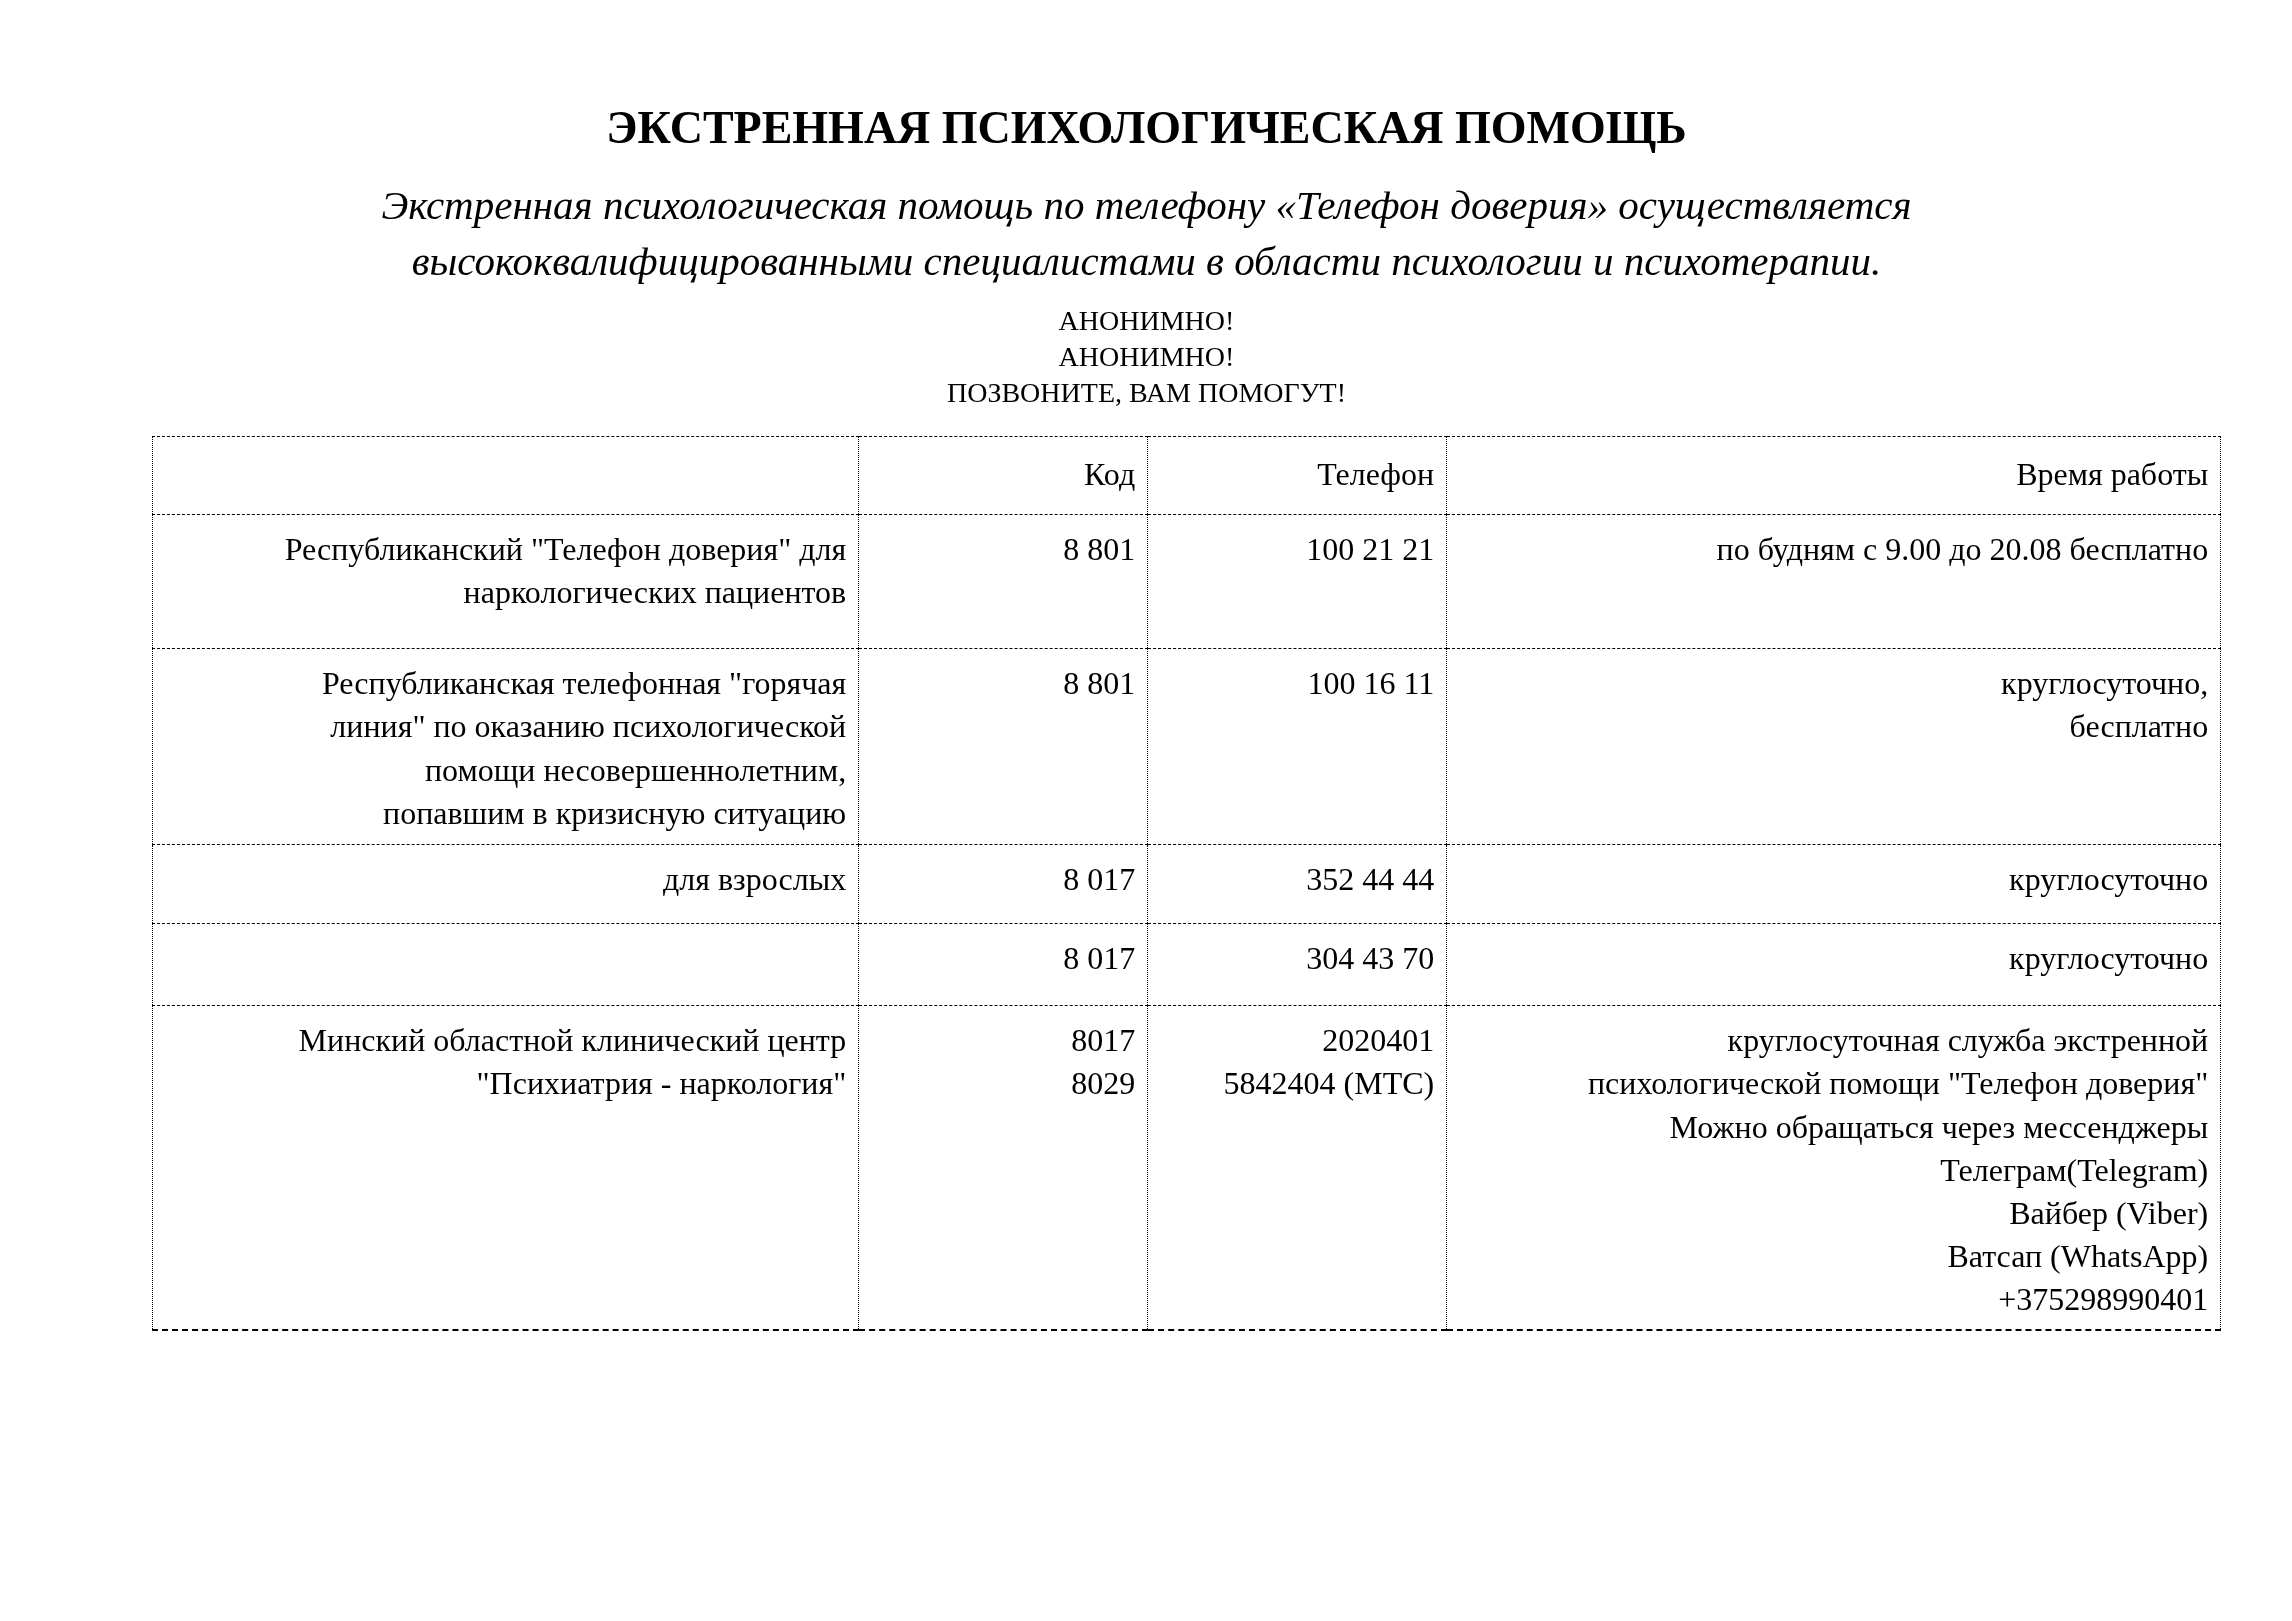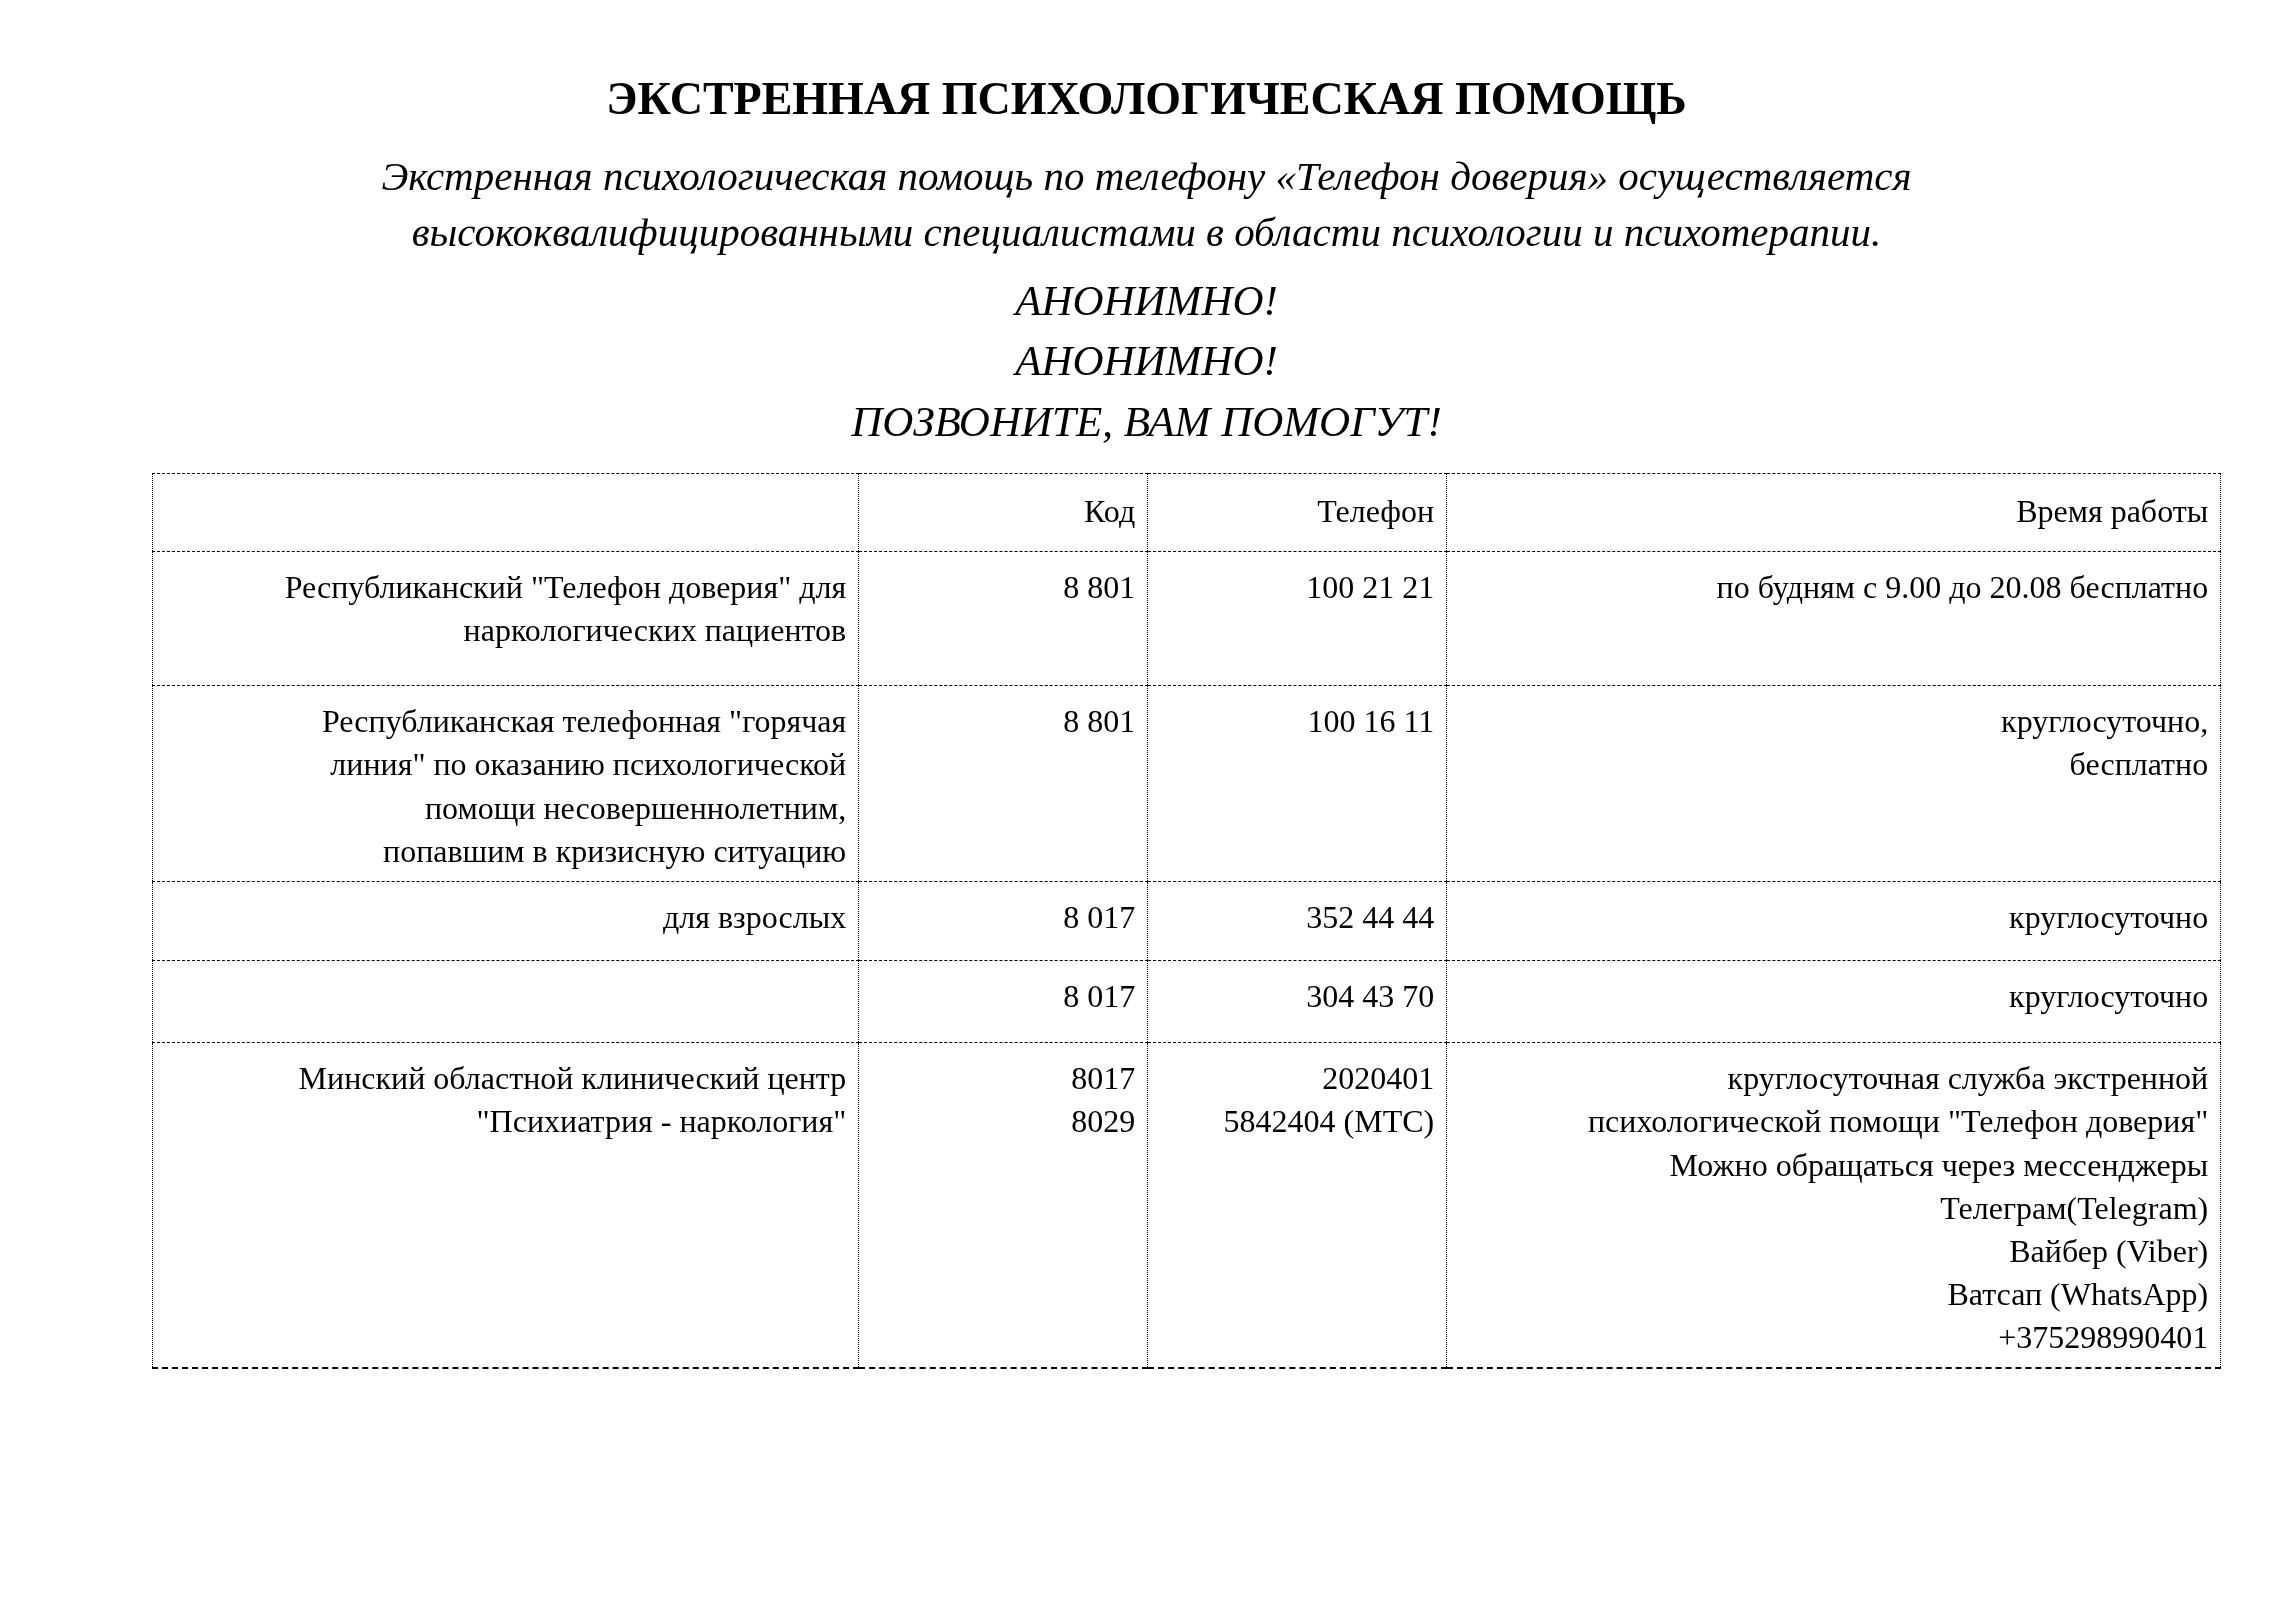--- a/index.html
+++ b/index.html
@@ -7,21 +7,21 @@
     padding: 0;
     background: #ffffff;
     color: #000000;
   }
   body {
     width: 2293px;
     min-height: 1621px;
     font-family: "Liberation Serif", "DejaVu Serif", serif;
   }
   .doc {
-    padding-top: 71px;
+    padding-top: 100px;
   }
   .title {
     margin: 0;
     text-align: center;
     font-size: 46px;
     font-weight: bold;
     line-height: 1.2;
   }
   .subtitle {
     margin: 3.9px 0 0 0;
@@ -36,24 +36,23 @@
     font-style: italic;
     font-size: 41px;
     line-height: 1.38;
     white-space: pre-line;
   }
   .slogans {
     margin-top: 13.7px;
     text-align: center;
   }
   .slogan {
-    font-style: italic;
-    font-size: 43px;
+    font-size: 28px;
     line-height: 1.22;
-    margin-top: 8px;
+    margin-top: 2px;
   }
   table.hotlines {
     margin: 25.5px 0 0 152px;
     width: 2068px;
     table-layout: fixed;
     border-collapse: collapse;
     font-size: 32px;
   }
   table.hotlines col.c0 { width: 706px; }
   table.hotlines col.c1 { width: 289px; }

